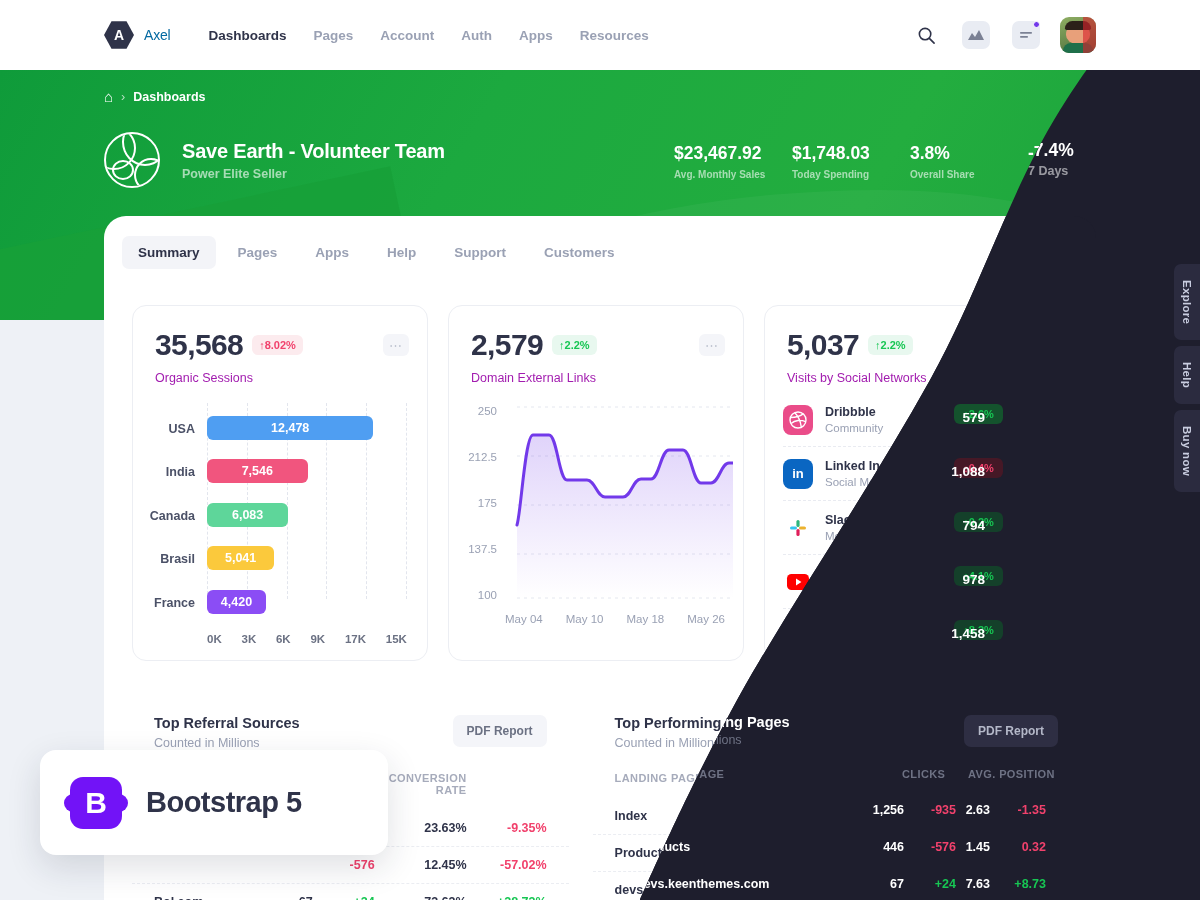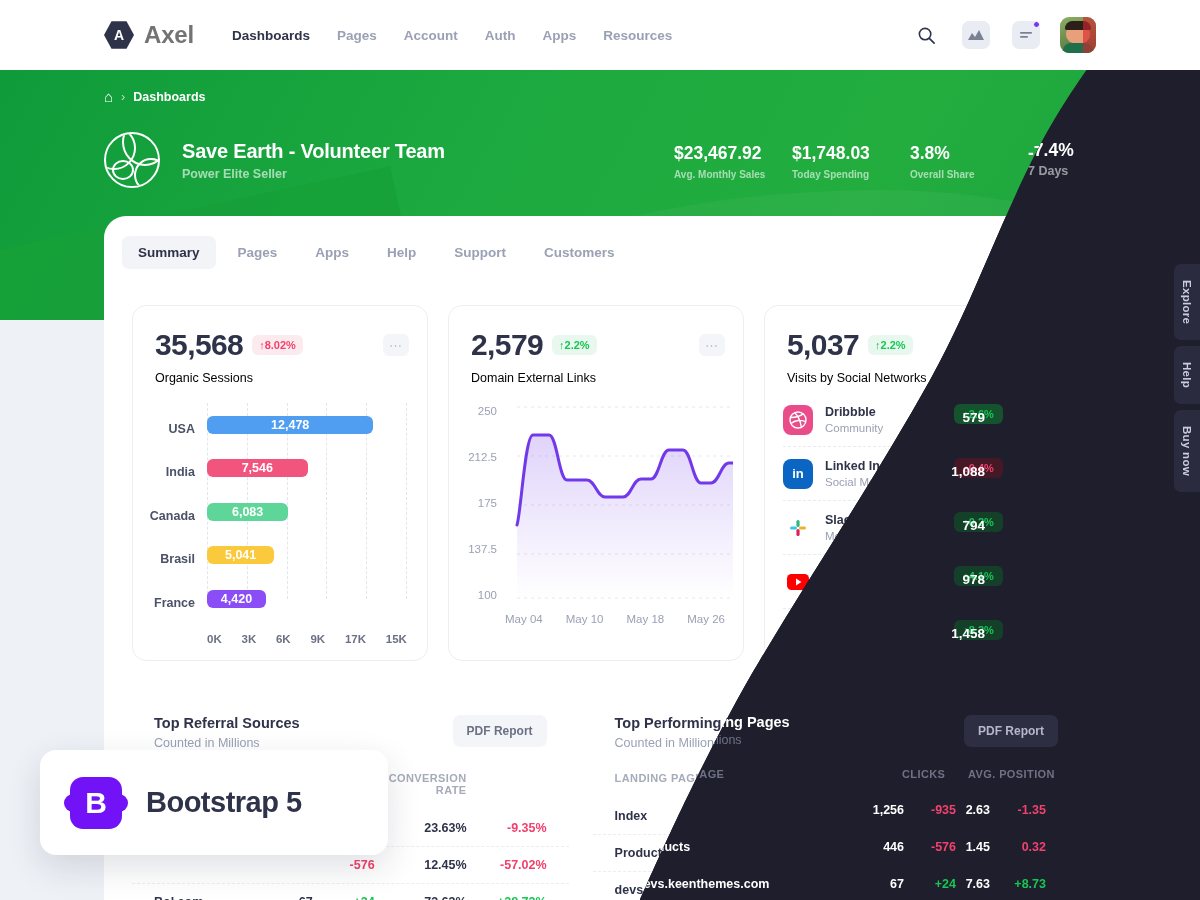--- a/index.html
+++ b/index.html
@@ -15,21 +15,21 @@
     position: absolute; top: 0; left: 0; width: 1200px; height: 70px;
     background: #ffffff; display: flex; align-items: center; z-index: 30;
   }
   .brand { display: flex; align-items: center; gap: 10px; margin-left: 104px; }
   .brand-mark {
     width: 30px; height: 30px; background: #2f3349; color: #fff;
     display: flex; align-items: center; justify-content: center;
     font-size: 14px; font-weight: bold;
     clip-path: polygon(25% 4%,75% 4%,100% 50%,75% 96%,25% 96%,0% 50%);
   }
-  .brand-name { font-size: 24px; font-weight: bold; color: #737373; letter-spacing:-.2px; }
+  .brand-name { font-size: 14px; font-weight: normal; color: #0369a1; letter-spacing:-.2px; }
   .nav { display: flex; align-items: center; gap: 27px; margin-left: 38px; }
   .nav a { font-size: 13.5px; font-weight: bold; color: #9aa1b4; text-decoration: none; }
   .nav a.active { color: #2f3349; }
   .head-right { margin-left: auto; display: flex; align-items: center; gap: 18px; margin-right: 104px; }
   .ic-btn { width: 32px; height: 32px; display:flex; align-items:center; justify-content:center; position:relative; }
   .ic-chip { width:28px; height:28px; border-radius:7px; background:#e9ecf3; display:flex;align-items:center;justify-content:center; }
   .badge-dot { position:absolute; top:2px; right:2px; width:7px; height:7px; border-radius:50%; background:#7239ea; border:1.5px solid #fff; }
   .avatar { width: 36px; height: 36px; border-radius: 9px; overflow: hidden;
     background: linear-gradient(160deg,#8fae63,#4a6b3a); position: relative; }
   .av-face { position:absolute; left:6px; top:7px; width:24px; height:20px; border-radius:50% 50% 45% 45%; background:#e8a07a; }
@@ -74,31 +74,31 @@
   .tab.active { background:#f3f4f8; color:#2f3349; }
 
   .cards { display:flex; gap:20px; padding:36px 28px 0 28px; }
   .card { width:296px; height:356px; border:1px solid #eceef3; border-radius:14px; position:relative; }
   .card-head { padding:22px 22px 0 22px; }
   .cval { display:flex; align-items:center; gap:9px; }
   .cnum { font-size:30px; font-weight:bold; color:#2f3349; letter-spacing:-.6px; }
   .pill { font-size:11px; font-weight:bold; padding:4px 7px; border-radius:6px; }
   .pill.up { background:#e8f8ef; color:#17c653; }
   .pill.down { background:#fcebee; color:#f1416c; }
-  .csub { font-size:12.5px; color:#000000; margin-top:9px; }
+  .csub { font-size:12.5px; color:#a21caf; margin-top:9px; }
   .dots { position:absolute; right:18px; top:28px; width:26px; height:22px; border-radius:6px;
     background:#f4f5f9; color:#b3b8c7; font-size:13px; letter-spacing:1px;
     display:flex; align-items:center; justify-content:center; }
 
   
   .barchart { padding:22px 20px 0 12px; }
   .brow { display:flex; align-items:center; height:43.5px; }
   .blabel { width:62px; text-align:right; padding-right:12px; font-size:12.5px; font-weight:bold; color:#4b5167; }
   .btrack { flex:1; position:relative; height:26px; }
-  .bar { height:18px; border-radius:6px; display:flex; align-items:center; justify-content:center;
+  .bar { height:24px; border-radius:6px; display:flex; align-items:center; justify-content:center;
     color:#fff; font-size:12.5px; font-weight:bold; }
   .gridv { position:absolute; left:74px; right:20px; top:18px; height:196px;
     display:flex; justify-content:space-between; pointer-events:none; }
   .gridv span { width:1px; border-left:1px dashed #e2e5ed; height:100%; }
   .bx { display:flex; justify-content:space-between; margin:8px 20px 0 74px;
     font-size:11.5px; font-weight:bold; color:#6b7183; }
 
   
   .linewrap { position:relative; padding:16px 14px 0 10px; }
   .yaxis { position:absolute; left:14px; top:20px; height:196px;

